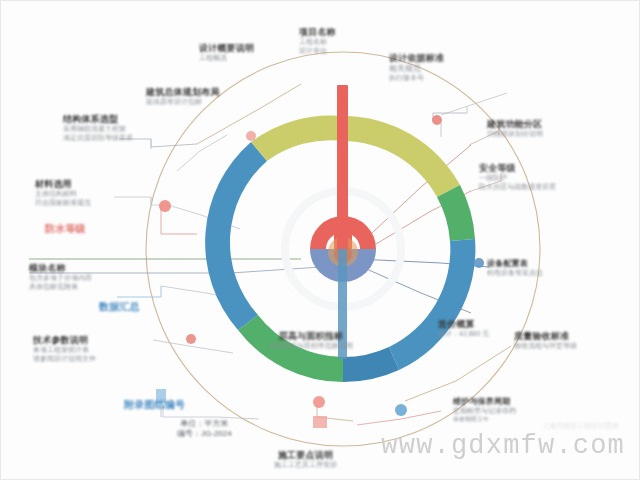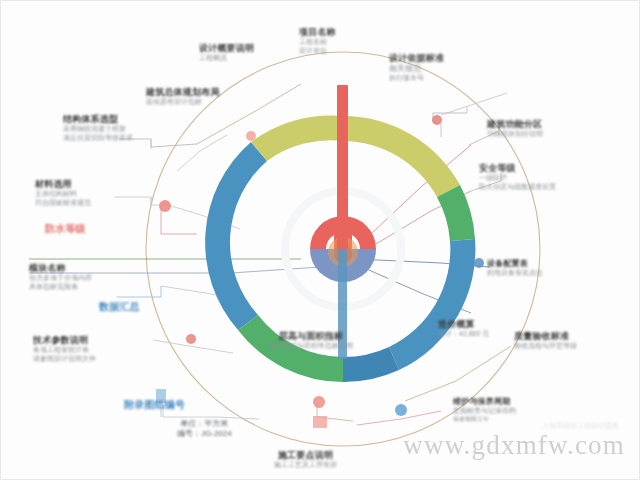--- a/index.html
+++ b/index.html
@@ -44,21 +44,21 @@
   .lbl.accent-blue .t{color:#4d8fc4;}
   .lbl.accent-red  .t{color:#e0726a;}
   .lbl.center .t, .lbl.center .s{text-align:center;}
 
   .watermark{
     position:absolute;
     right:14px;bottom:18px;
     font-size:27px;
     color:#cfcfcf;
     letter-spacing:1.2px;
-    font-family:Liberation Serif, serif;
+    font-family:Liberation Mono, monospace;
     filter:blur(.5px);
     user-select:none;
   }
   .hidden-cap{
     position:absolute;
     right:20px;bottom:48px;
     font-size:7px;color:#e3e3e3;
     filter:blur(1px);white-space:nowrap;
   }
 </style>

